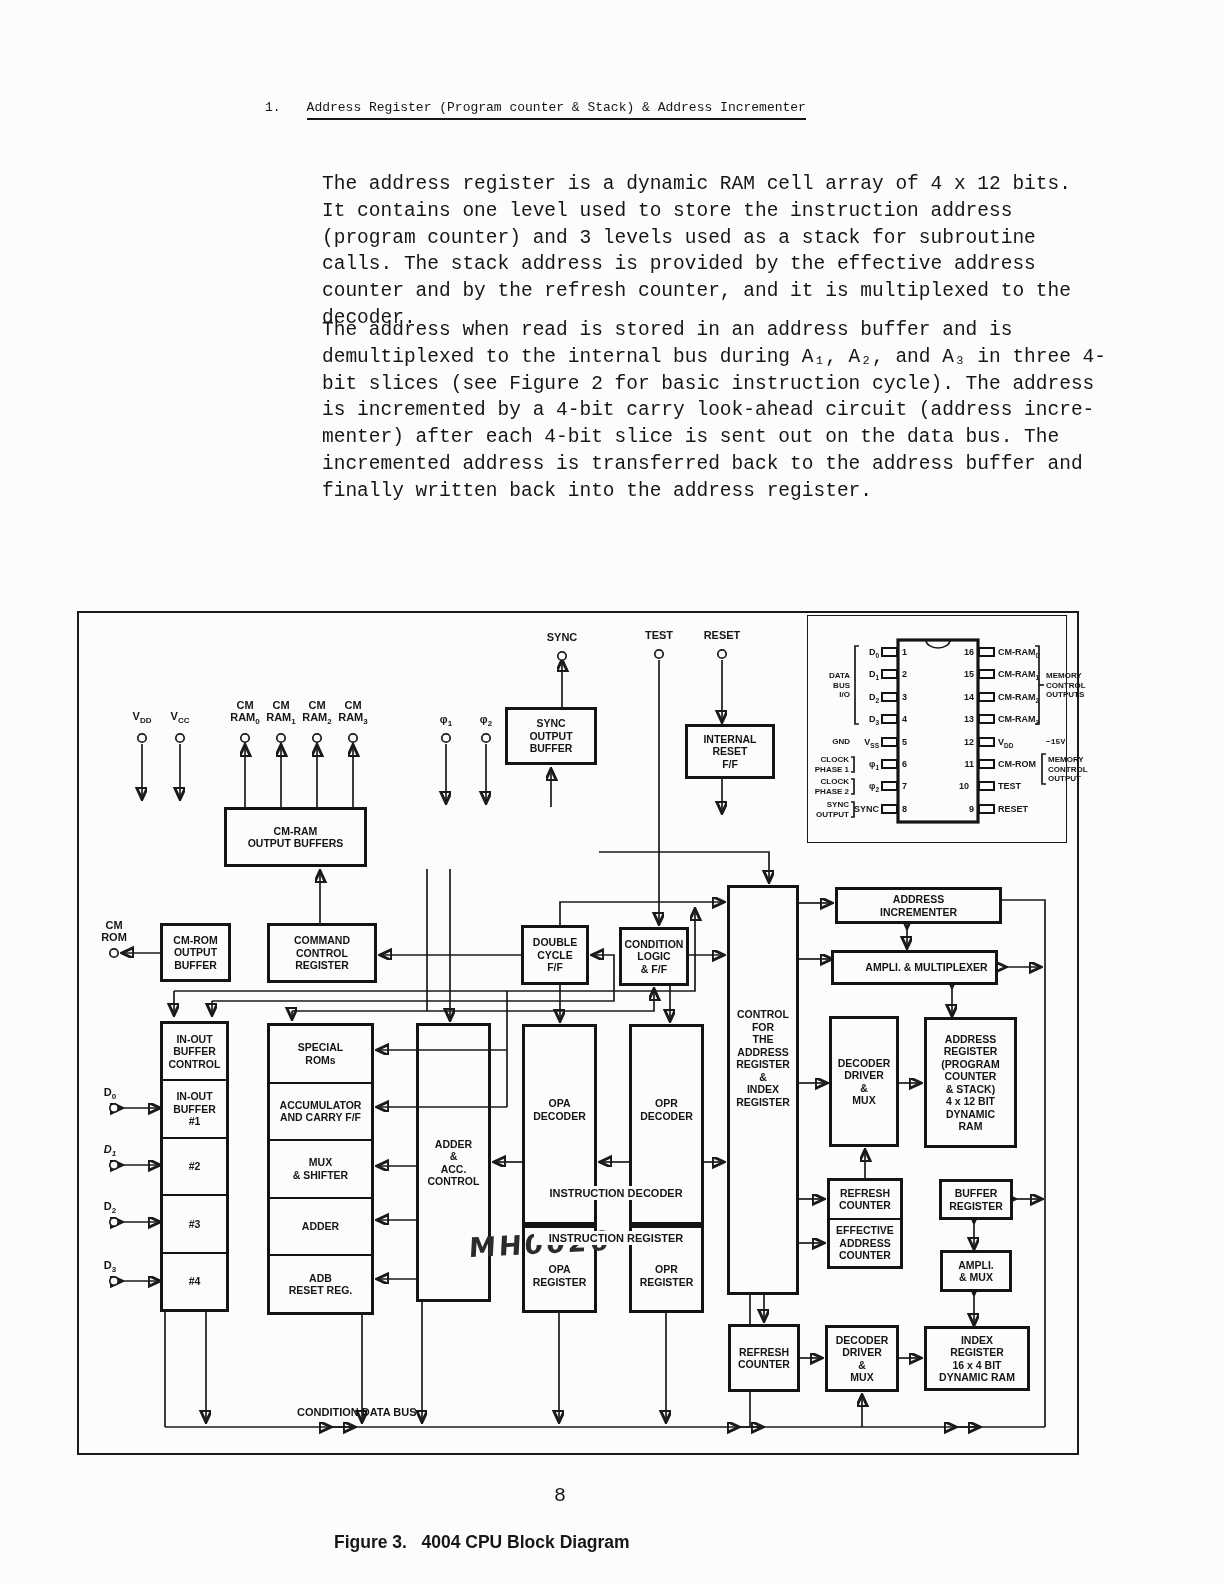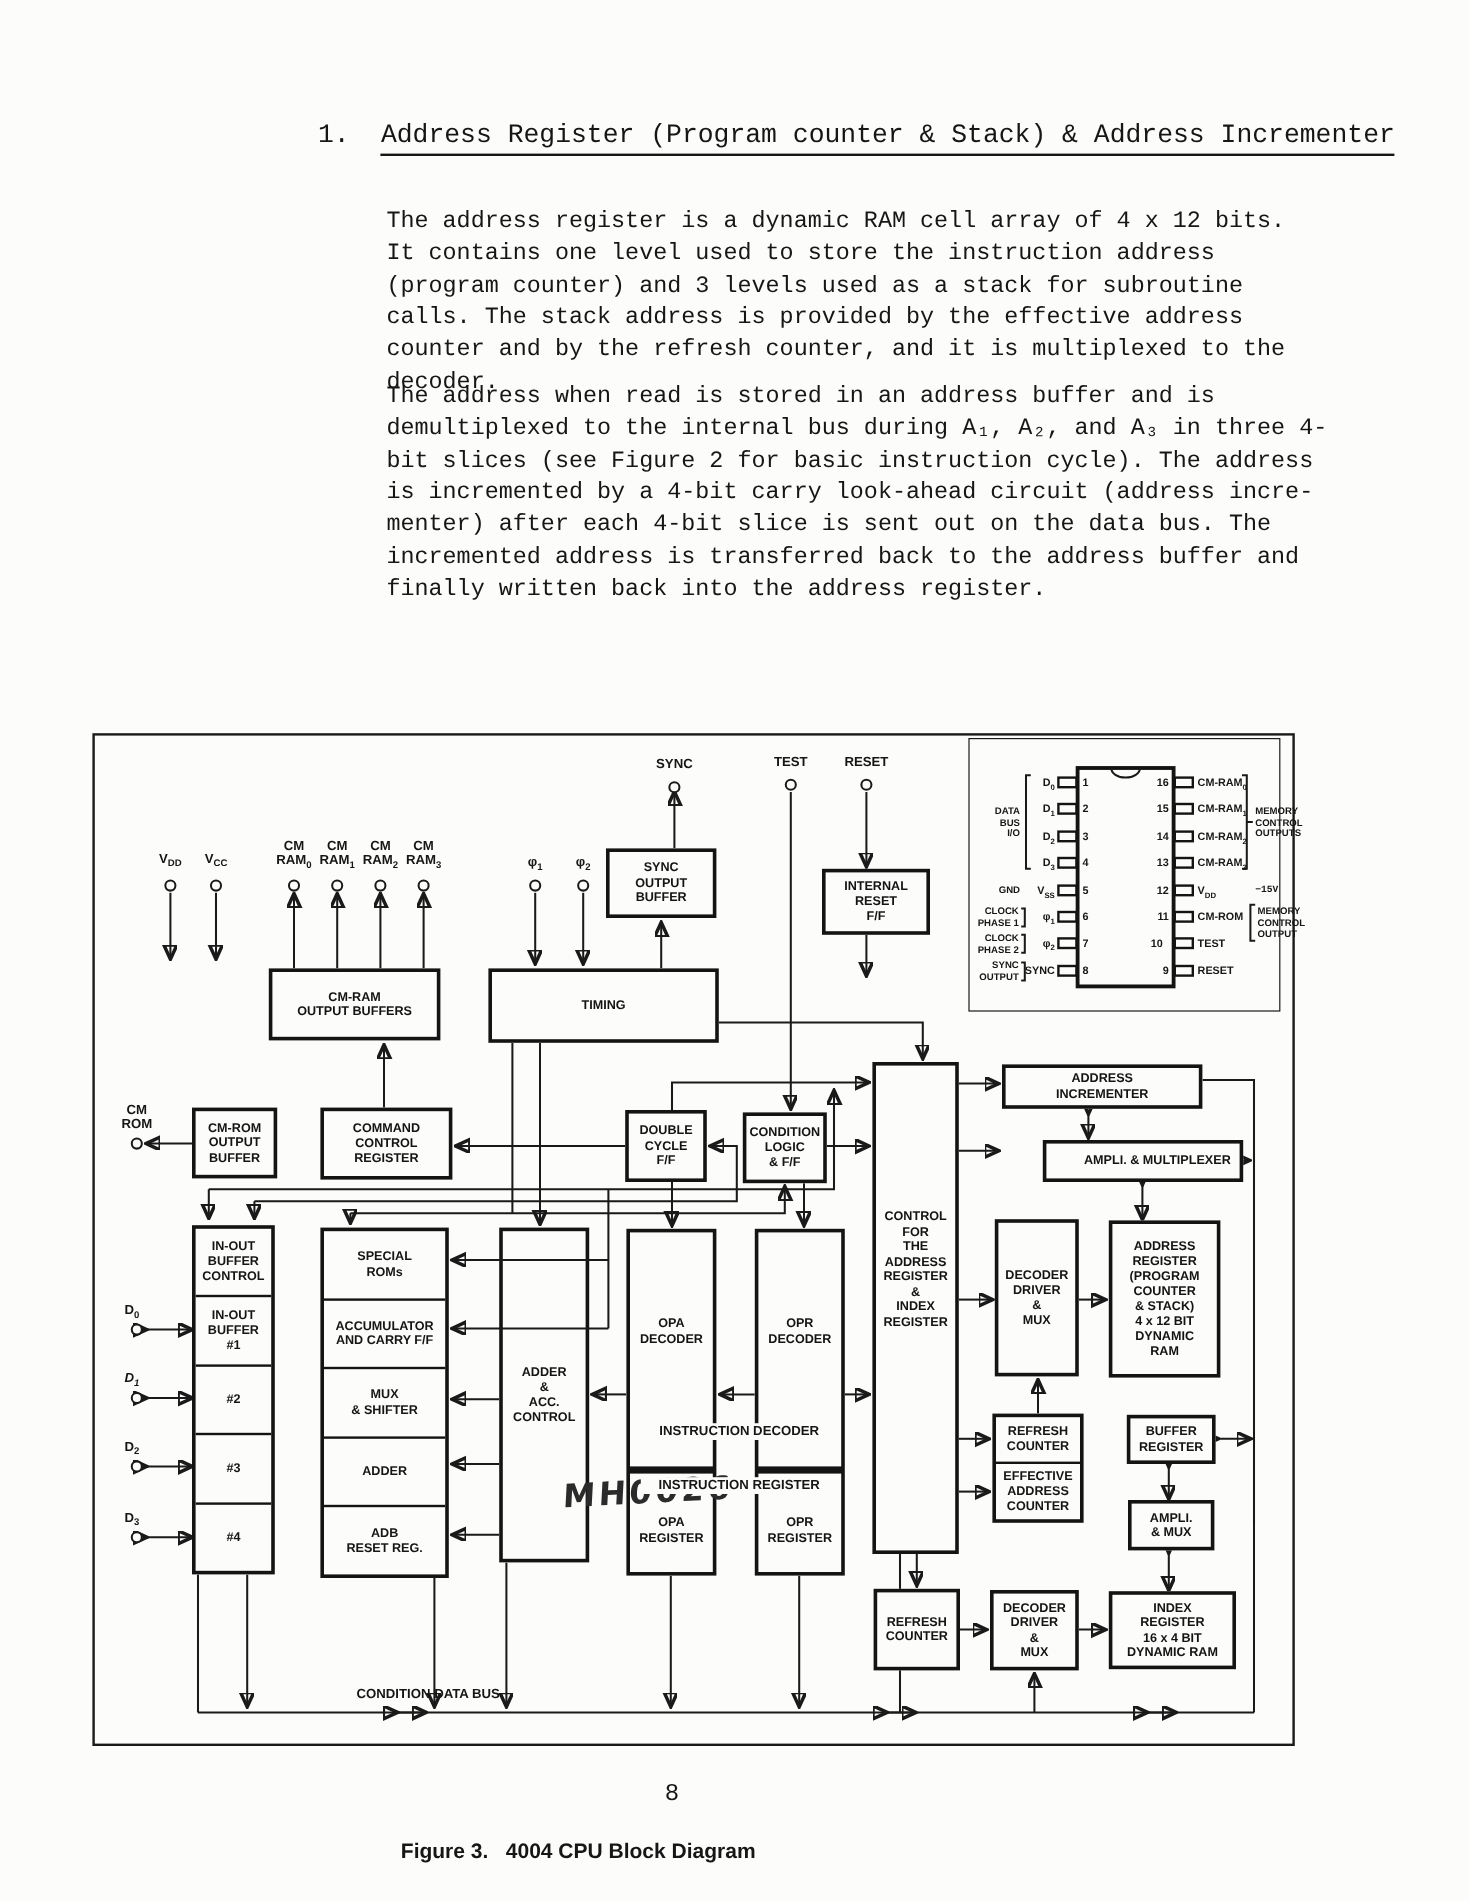--- a/index.html
+++ b/index.html
@@ -1,21 +1,21 @@
 <!DOCTYPE html>
 <html><head>
 <meta charset="utf-8">
 <style>
   html,body{margin:0;padding:0;}
   body{width:1224px;height:1584px;position:relative;background:#fcfcfa;color:#161616;
        font-family:"Liberation Mono", monospace;overflow:hidden;}
   .abs{position:absolute;}
   .mono{font-family:"Liberation Mono", monospace;}
   
-  #heading{left:265px;top:100px;font-size:22px;letter-spacing:0;text-align:center;}
+  #heading{left:265px;top:100px;font-size:13px;letter-spacing:0;text-align:center;}
   #heading .title{margin-left:26px;border-bottom:2px solid #161616;padding-bottom:3px;}
   .para{left:322px;width:790px;font-size:19.5px;line-height:26.8px;white-space:pre-line;}
   #para1{top:147px;margin-top:24px;}
   #para2{top:317px;}
   
   #frame{left:77px;top:611px;width:998px;height:840px;border:2px solid #1a1a1a;background:#fcfcfa;}
   #frame svg{position:absolute;left:0;top:0;}
   svg path{fill:none;stroke:#1a1a1a;stroke-width:1.7;}
   svg circle{fill:#fcfcfa;stroke:#1a1a1a;stroke-width:1.7;}
   .box{position:absolute;border:3px solid #141414;background:#fcfcfa;display:flex;align-items:center;
@@ -180,30 +180,29 @@
   <div class="plabel" style="left:556px;top:16px;width:48px;">TEST</div>
   <div class="plabel" style="left:619px;top:16px;width:48px;">RESET</div>
   <div class="plabel" style="left:10px;top:306px;width:50px;"><span>CM</span><br><span>ROM</span></div>
   <div class="plabel" style="left:18px;top:473px;width:26px;"><span>D</span><span class="sub">0</span></div>
   <div class="plabel" style="left:18px;top:530px;width:26px;font-style:italic;"><span>D</span><span class="sub">1</span></div>
   <div class="plabel" style="left:18px;top:587px;width:26px;"><span>D</span><span class="sub">2</span></div>
   <div class="plabel" style="left:18px;top:646px;width:26px;"><span>D</span><span class="sub">3</span></div>
 
   <div class="box" style="left:145px;top:194px;width:143px;height:60px;">CM-RAM
 OUTPUT BUFFERS</div>
-  <div class="box" style="left:328px;top:194px;width:192px;height:62px;">TIMING</div>
   <div class="box" style="left:426px;top:94px;width:92px;height:58px;">SYNC
 OUTPUT
 BUFFER</div>
   <div class="box" style="left:606px;top:111px;width:90px;height:55px;">INTERNAL
 RESET
 F/F</div>
   <div class="box" style="left:756px;top:274px;width:167px;height:37px;">ADDRESS
 INCREMENTER</div>
-  <div class="box" style="left:790px;top:337px;width:167px;height:35px;padding-left:24px;">AMPLI. &amp; MULTIPLEXER</div>
+  <div class="box" style="left:752px;top:337px;width:167px;height:35px;padding-left:24px;">AMPLI. &amp; MULTIPLEXER</div>
   <div class="box" style="left:81px;top:310px;width:71px;height:59px;">CM-ROM
 OUTPUT
 BUFFER</div>
   <div class="box" style="left:188px;top:310px;width:110px;height:60px;">COMMAND
 CONTROL
 REGISTER</div>
   <div class="box" style="left:442px;top:312px;width:68px;height:60px;">DOUBLE
 CYCLE
 F/F</div>
   <div class="box" style="left:540px;top:314px;width:70px;height:59px;">CONDITION

